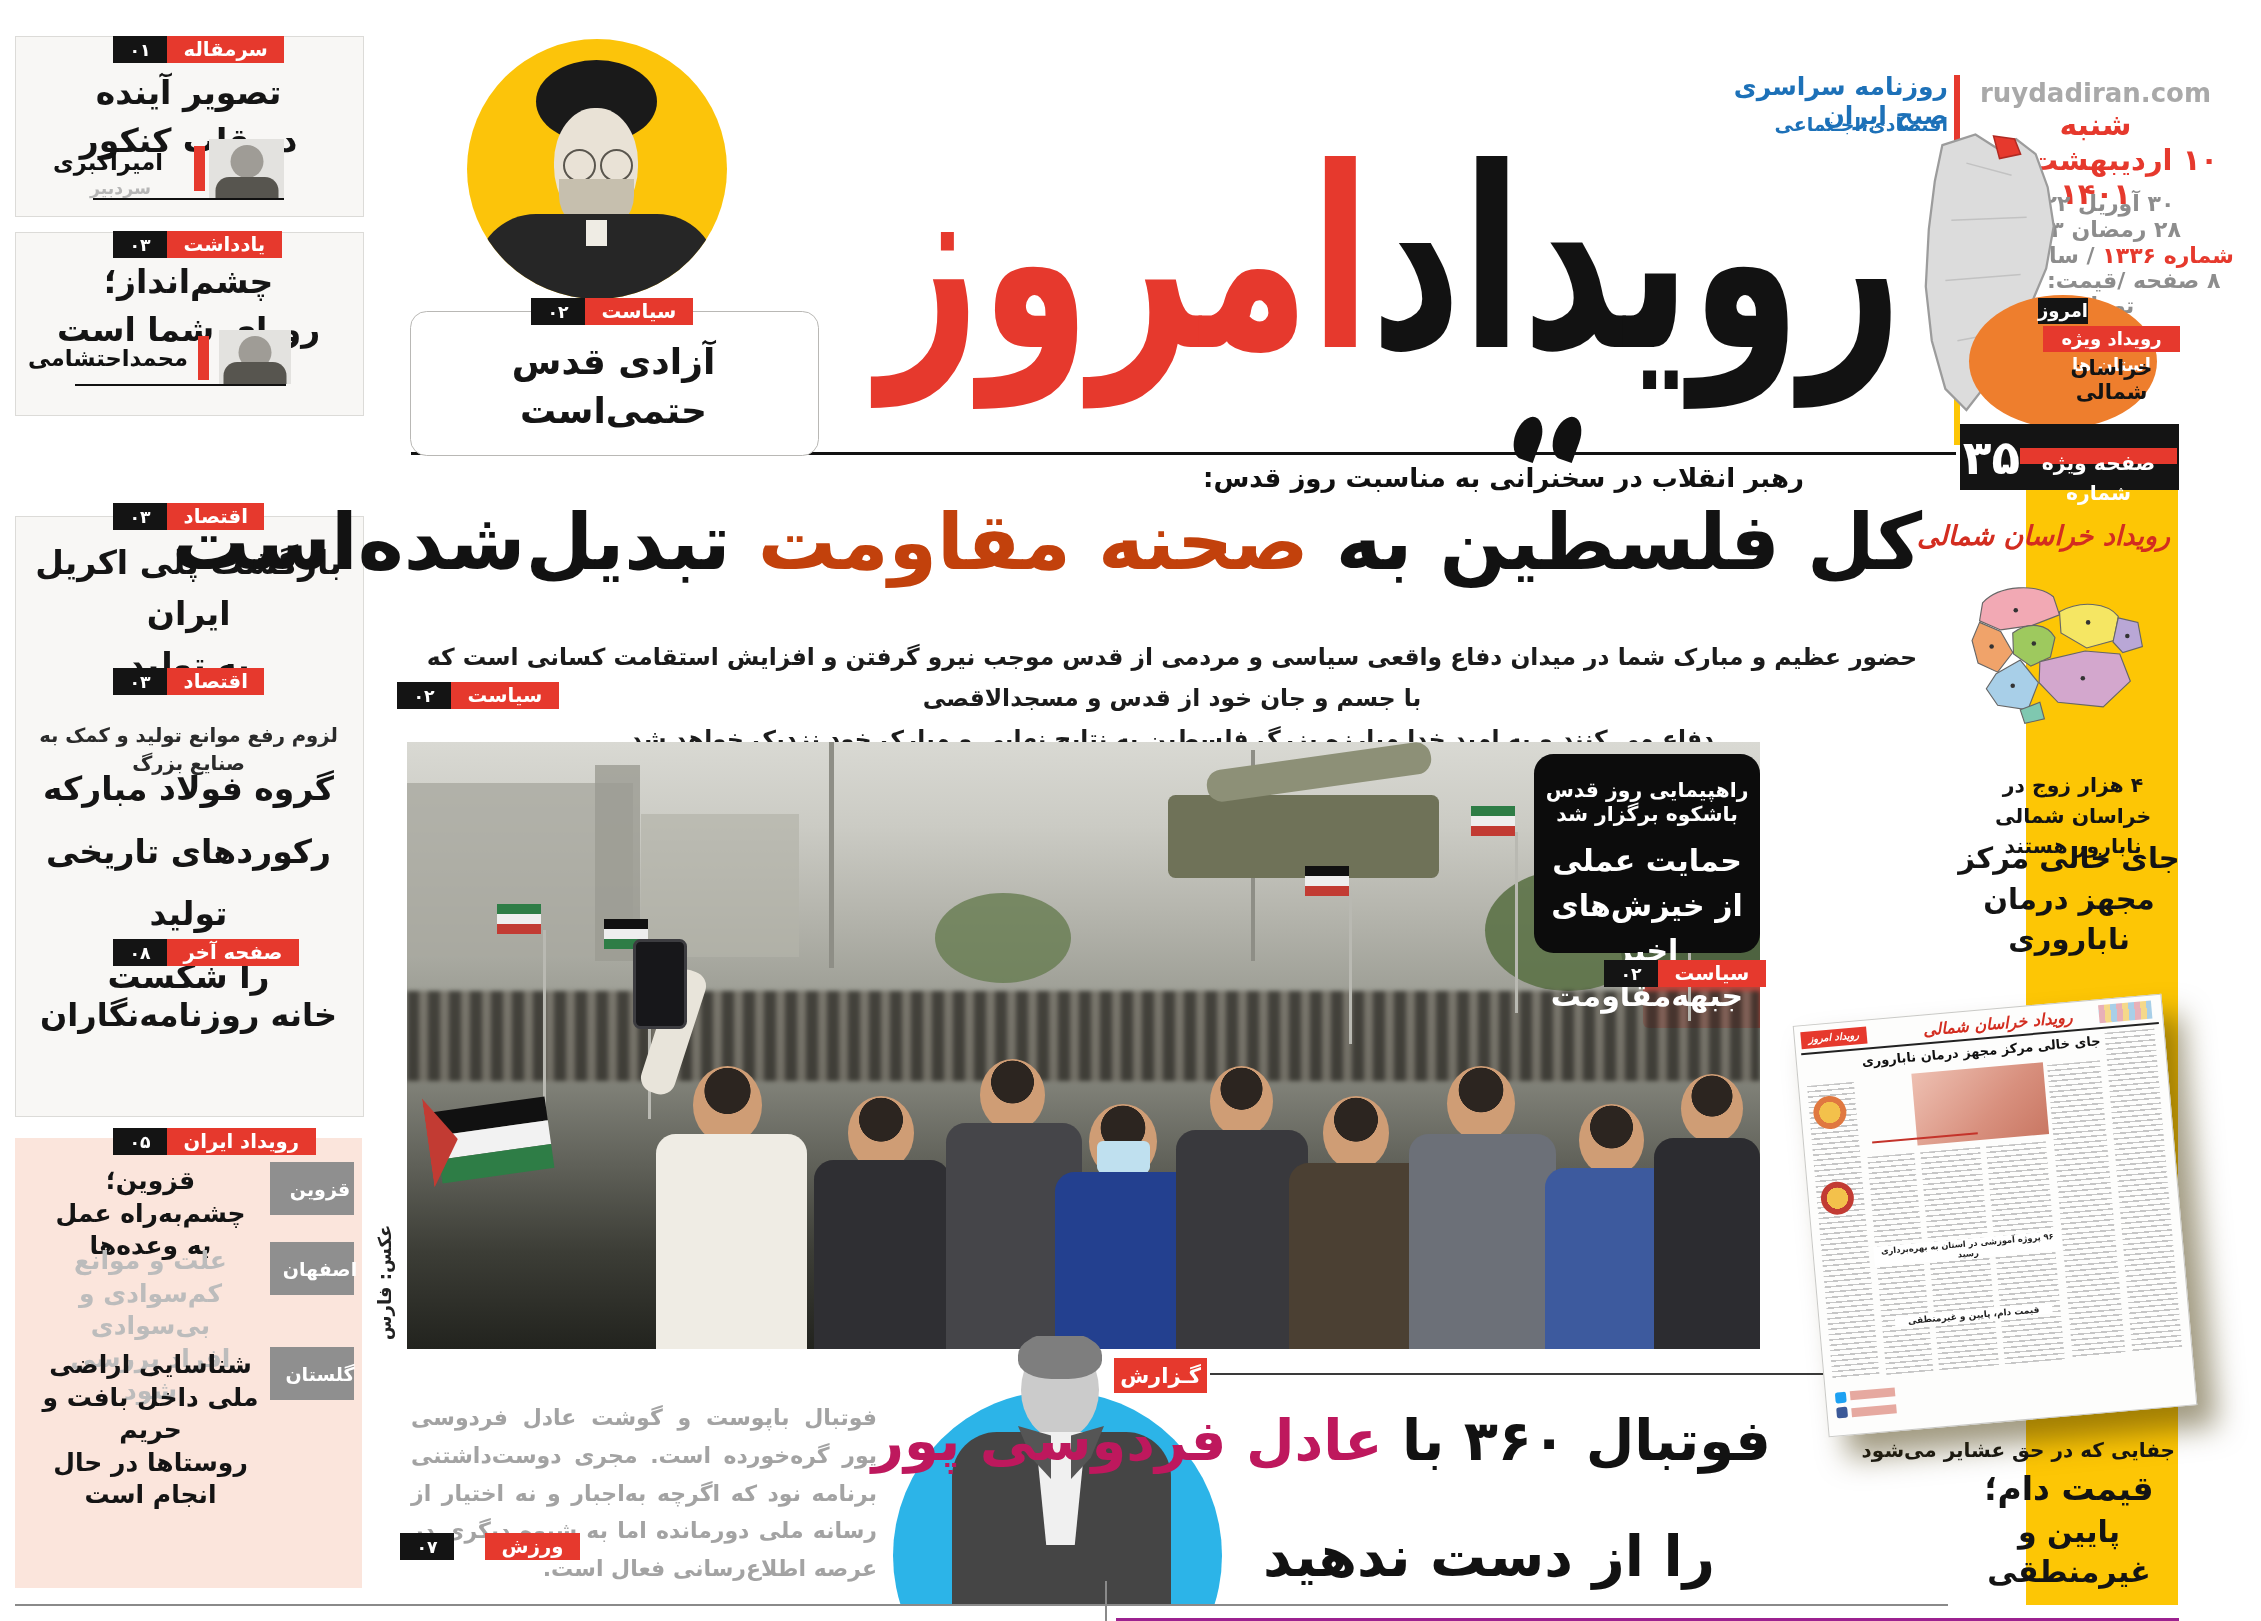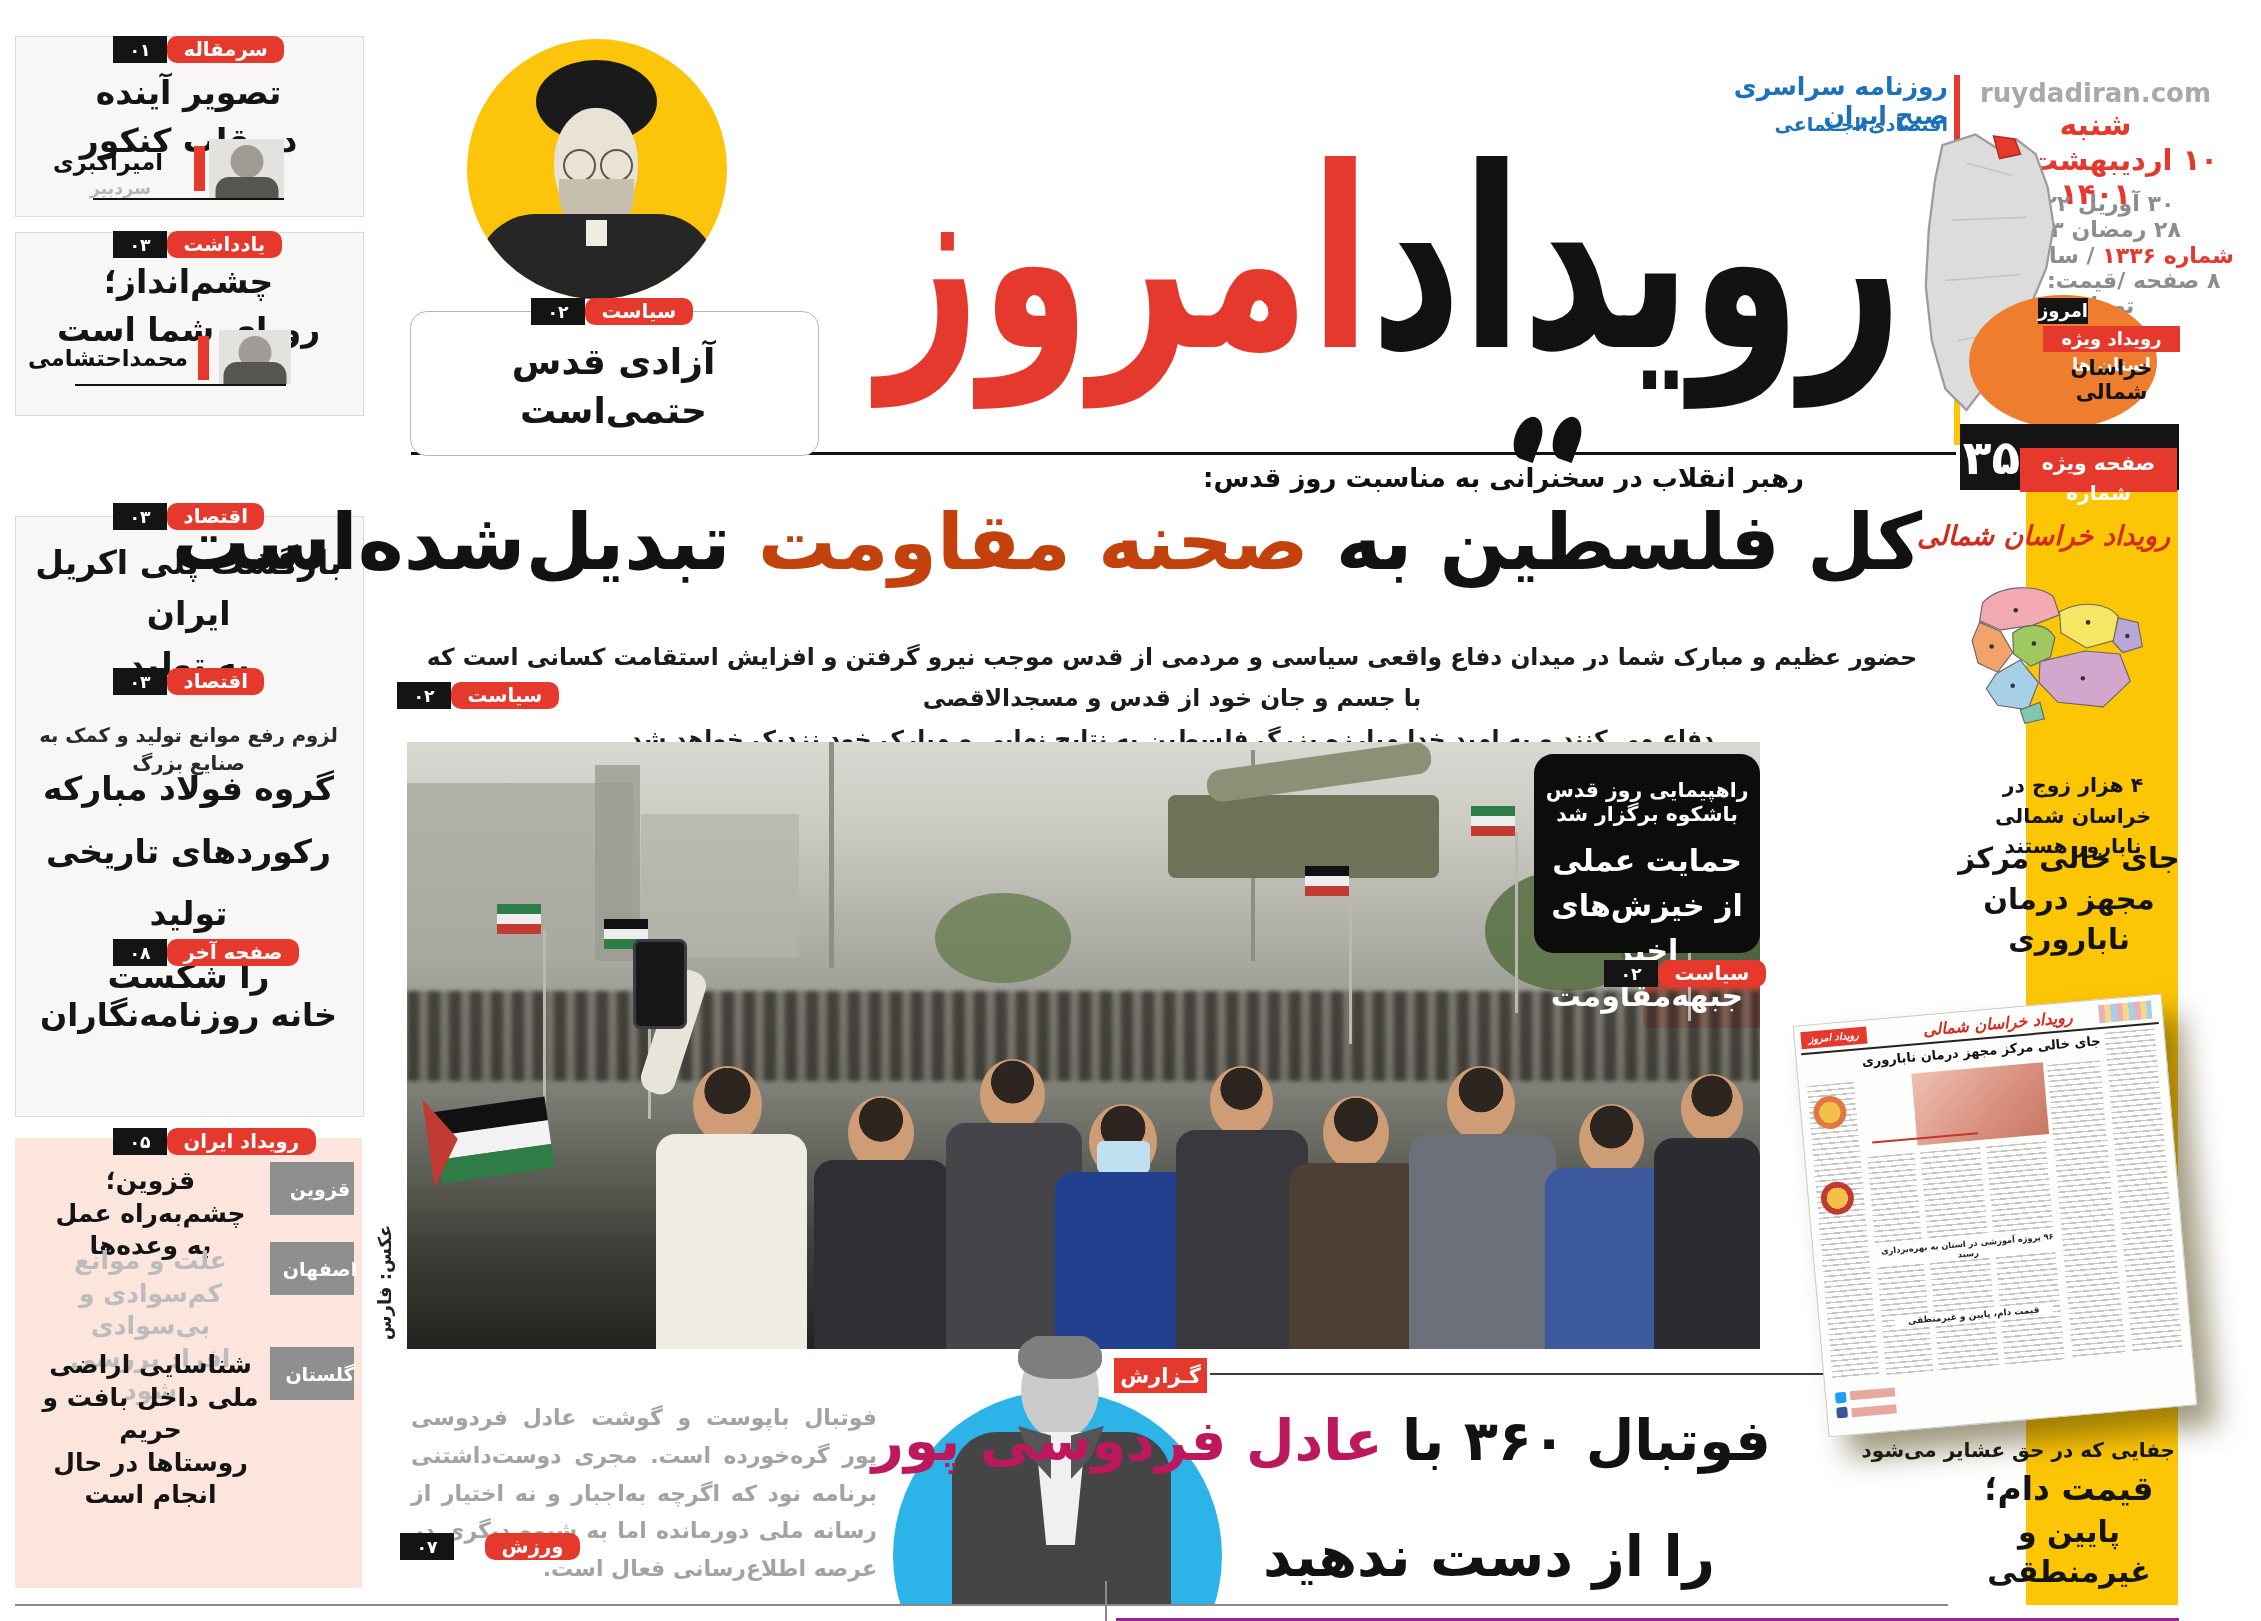--- a/index.html
+++ b/index.html
@@ -3,21 +3,21 @@
 <meta charset="utf-8">
 <style>
   html,body{margin:0;padding:0;background:#e9e9e9;font-family:"DejaVu Sans",sans-serif;}
   #page{position:relative;width:2261px;height:1621px;background:#ffffff;overflow:hidden;direction:rtl;}
   .abs{position:absolute;}
   .ctr{text-align:center;}
   .b{font-weight:bold;}
   
   .lbl{position:absolute;display:flex;direction:ltr;height:27px;z-index:9;}
   .lbl .num{background:#141414;color:#fff;min-width:39px;padding:0 7.5px;display:flex;align-items:center;justify-content:center;font-size:17.3px;font-weight:bold;}
-  .lbl .sec{background:#e6392d;color:#fff;padding:0 16.6px;display:flex;align-items:center;justify-content:center;font-size:19.6px;font-weight:bold;white-space:nowrap;border-radius:10px;}
+  .lbl .sec{background:#e6392d;color:#fff;padding:0 16.6px;display:flex;align-items:center;justify-content:center;font-size:19.6px;font-weight:bold;white-space:nowrap;}
   .card{position:absolute;background:#f8f7f5;border:1.5px solid #dcdbd8;}
   .ttl{position:absolute;font-weight:bold;color:#151515;text-align:center;line-height:1.45;}
   .muted{color:#bcbcbc;}
   .regionbox{position:absolute;width:68px;height:53px;background:#8f8f8f;color:#fff;display:flex;align-items:center;justify-content:center;font-size:19px;font-weight:bold;padding-left:16px;}
   .authorline{position:absolute;height:2.3px;background:#111;}
   .redbar{position:absolute;width:11.3px;background:#e6392d;}
   .miniphoto{position:absolute;background:#e3e2df;overflow:hidden;}
   .miniphoto .mhead{position:absolute;left:50%;top:6px;transform:translateX(-50%);width:33px;height:33px;border-radius:50%;background:#9f9c96;}
   .miniphoto .mbody{position:absolute;left:50%;bottom:-4.5px;transform:translateX(-50%);width:63px;height:27px;border-radius:13.6px 13.6px 0 0;background:#57554f;}
   .hd{position:absolute;border-radius:50%;background:radial-gradient(circle at 50% 32%,#2c2520 0 36%,#cf9d75 37% 100%);}
@@ -312,21 +312,21 @@
   </svg>
 
   <div class="abs" style="left:1969px;top:295px;width:188px;height:133px;border-radius:50%;background:#ee7e2d;"></div>
   <div class="abs b ctr" style="left:2038px;top:298px;width:50px;height:26px;background:#141414;color:#fff;font-size:18px;line-height:26px;z-index:2;">امروز</div>
   <div class="abs b" style="left:2043px;top:326px;width:137px;height:26px;background:#e6392d;color:#fff;font-size:18px;line-height:26px;text-align:center;z-index:2;">رویداد ویژه استان ها</div>
   <div class="abs b ctr" style="left:2043px;top:356px;width:137px;font-size:21px;color:#141414;z-index:2;">خراسان شمالی</div>
 
   <div class="abs" style="left:1960px;top:424px;width:219px;height:66px;background:#141414;z-index:1;"></div>
   <div class="abs" style="left:2026px;top:427px;width:152px;height:1178px;background:#fdc605;z-index:0;"></div>
   <div class="abs b ctr" style="left:1960px;top:430px;width:63px;font-size:47px;color:#fff;z-index:2;">۳۵</div>
-  <div class="abs b" style="left:2020px;top:448px;width:157px;height:44px;background:#e6392d;color:#fff;font-size:20.4px;line-height:30px;text-align:center;z-index:2;">صفحه ویژه شماره</div>
+  <div class="abs b" style="left:2020px;top:448px;width:157px;height:16px;background:#e6392d;color:#fff;font-size:20.4px;line-height:30px;text-align:center;z-index:2;">صفحه ویژه شماره</div>
 
   <div class="abs b ctr" style="left:1982px;top:520px;width:188px;font-size:27px;color:#d32d20;font-style:italic;z-index:2;white-space:nowrap;">رویداد خراسان شمالی</div>
 
   <svg class="abs" style="left:1966px;top:577px;z-index:2;" width="196" height="185" viewBox="0 0 260 245">
     <path d="M22,34 C44,10 96,8 116,26 L124,50 L88,64 L46,70 L18,58 Z" fill="#f2a9b4" stroke="#666" stroke-width="1.5"></path>
     <path d="M18,60 L46,72 L62,100 L42,126 L16,114 L8,84 Z" fill="#f0a36a" stroke="#666" stroke-width="1.5"></path>
     <path d="M62,74 C84,58 108,62 118,80 L112,106 L86,118 L63,102 Z" fill="#9ec95e" stroke="#666" stroke-width="1.5"></path>
     <path d="M124,46 C152,30 188,34 202,52 L196,84 L160,94 L126,74 Z" fill="#f5e663" stroke="#666" stroke-width="1.5"></path>
     <path d="M202,54 L228,60 L234,92 L208,100 L195,86 Z" fill="#b9a7d6" stroke="#666" stroke-width="1.5"></path>
     <path d="M98,112 L158,98 L204,102 L218,138 L182,172 L122,166 L97,140 Z" fill="#d3a7cd" stroke="#666" stroke-width="1.5"></path>

